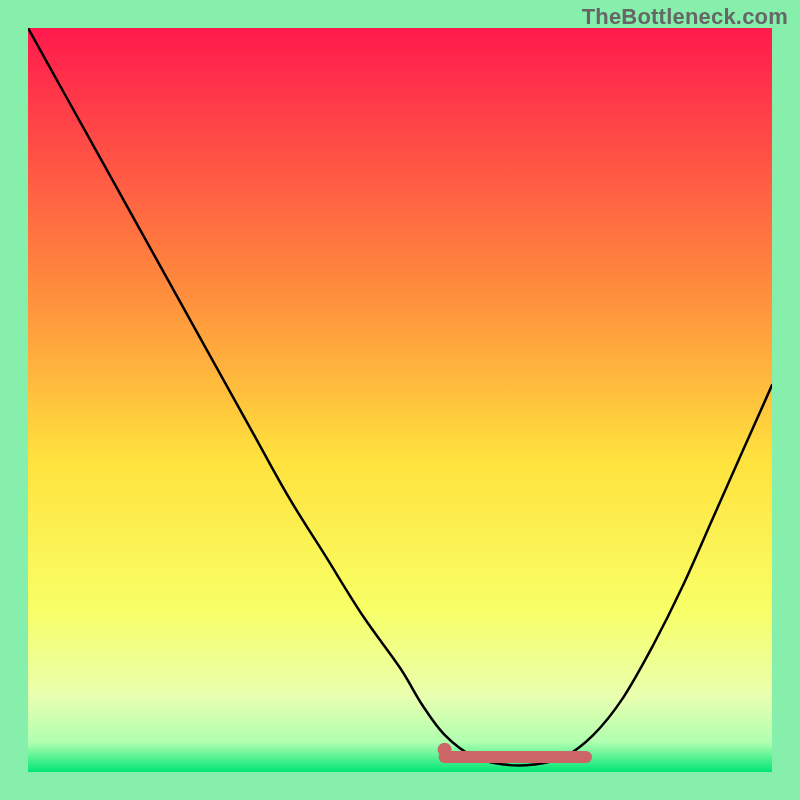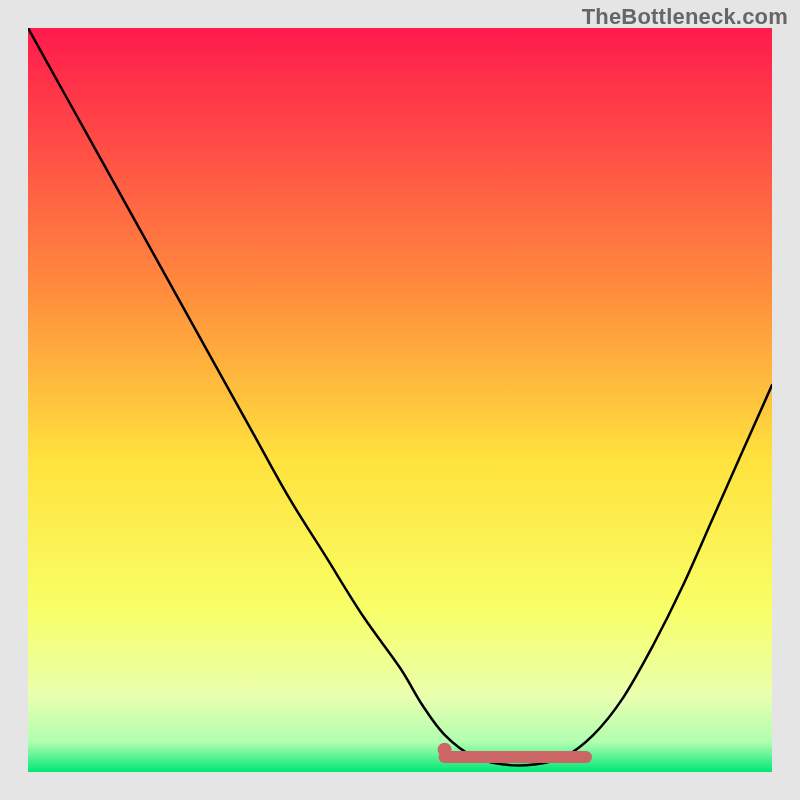--- a/index.html
+++ b/index.html
@@ -9,21 +9,21 @@
     height: 800px;
     background: #000;
     overflow: hidden;
   }
   .frame {
     position: absolute;
     top: 0;
     left: 0;
     width: 800px;
     height: 800px;
-    background: #e5e5e5;
+    background: #86efac;
   }
   .watermark {
     position: absolute;
     top: 4px;
     right: 12px;
     color: #666;
     font-family: Arial, Helvetica, sans-serif;
     font-size: 22px;
     font-weight: bold;
     letter-spacing: 0.2px;

